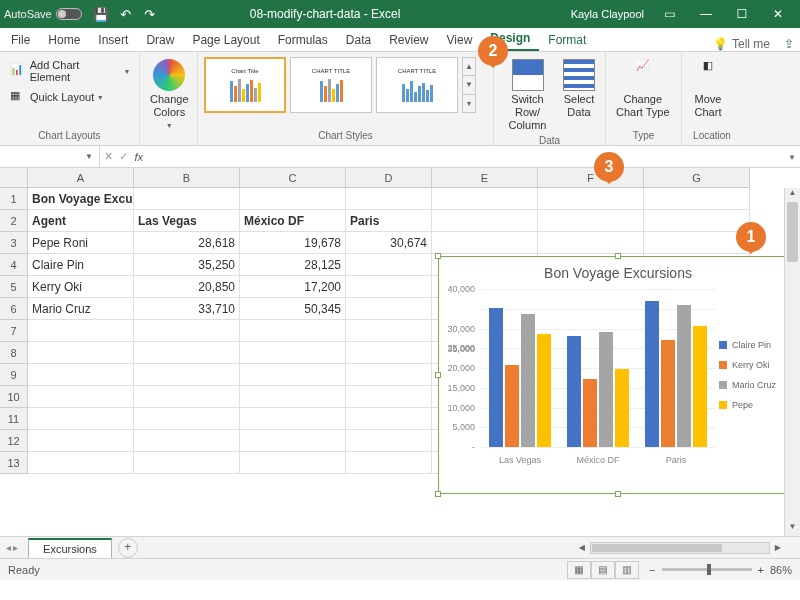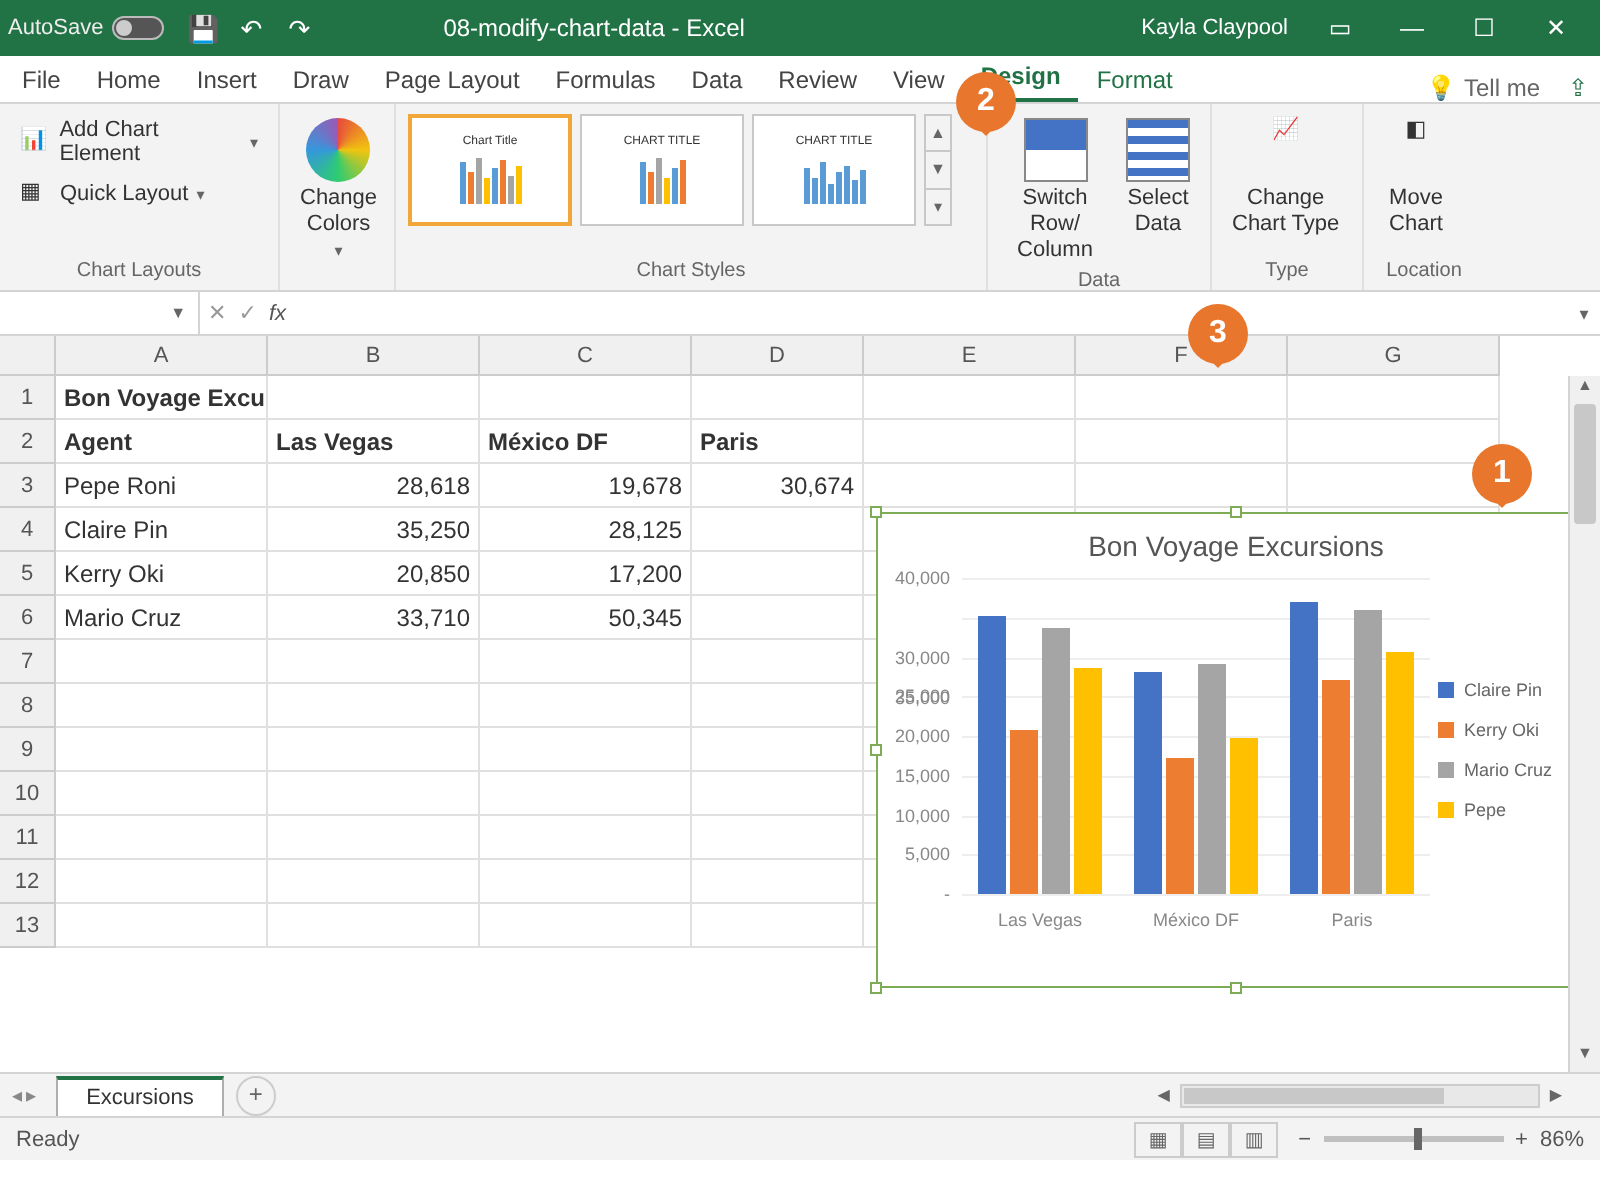--- a/index.html
+++ b/index.html
@@ -4,21 +4,21 @@
 <style>
 * { box-sizing: border-box; margin: 0; padding: 0; font-family: 'Segoe UI', Tahoma, sans-serif; }
 body { width: 800px; height: 600px; overflow: hidden; background: #fff; font-size: 12px; color: #333; position: relative; }
 
 
 .titlebar { height: 28px; background: #217346; color: #fff; display: flex; align-items: center; padding: 0 4px; }
 .titlebar .autosave { display: flex; align-items: center; gap: 4px; font-size: 11px; margin-right: 8px; color: #eee; }
 .titlebar .toggle { width: 26px; height: 12px; border: 1px solid #bbb; border-radius: 6px; position: relative; background: #555; }
 .titlebar .toggle::after { content: ''; position: absolute; width: 8px; height: 8px; border-radius: 50%; background: #ccc; top: 1px; left: 1px; }
 .titlebar .qat-btn { width: 24px; height: 24px; display: flex; align-items: center; justify-content: center; color: #fff; font-size: 13px; }
-.titlebar .filename { flex: 0 0 auto; margin-left: 60px; font-size: 12px; }
+.titlebar .filename { flex: 0 0 auto; margin-left: 88px; font-size: 12px; }
 .titlebar .user { margin-left: auto; font-size: 11px; margin-right: 8px; }
 .titlebar .winbtn { width: 36px; height: 28px; display: flex; align-items: center; justify-content: center; color: #fff; font-size: 12px; }
 
 
 .ribbon-tabs { height: 24px; background: #fff; border-bottom: 1px solid #d4d4d4; display: flex; align-items: flex-end; padding-left: 2px; }
 .ribbon-tabs .tab { padding: 4px 9px; font-size: 12px; color: #444; cursor: pointer; position: relative; }
 .ribbon-tabs .tab.active { color: #217346; border-bottom: 2px solid #217346; font-weight: 600; }
 .ribbon-tabs .tab.contextual { color: #217346; }
 .ribbon-tabs .spacer { flex: 1; }
 .ribbon-tabs .tellme { display: flex; align-items: center; gap: 4px; color: #666; padding: 0 8px; }

